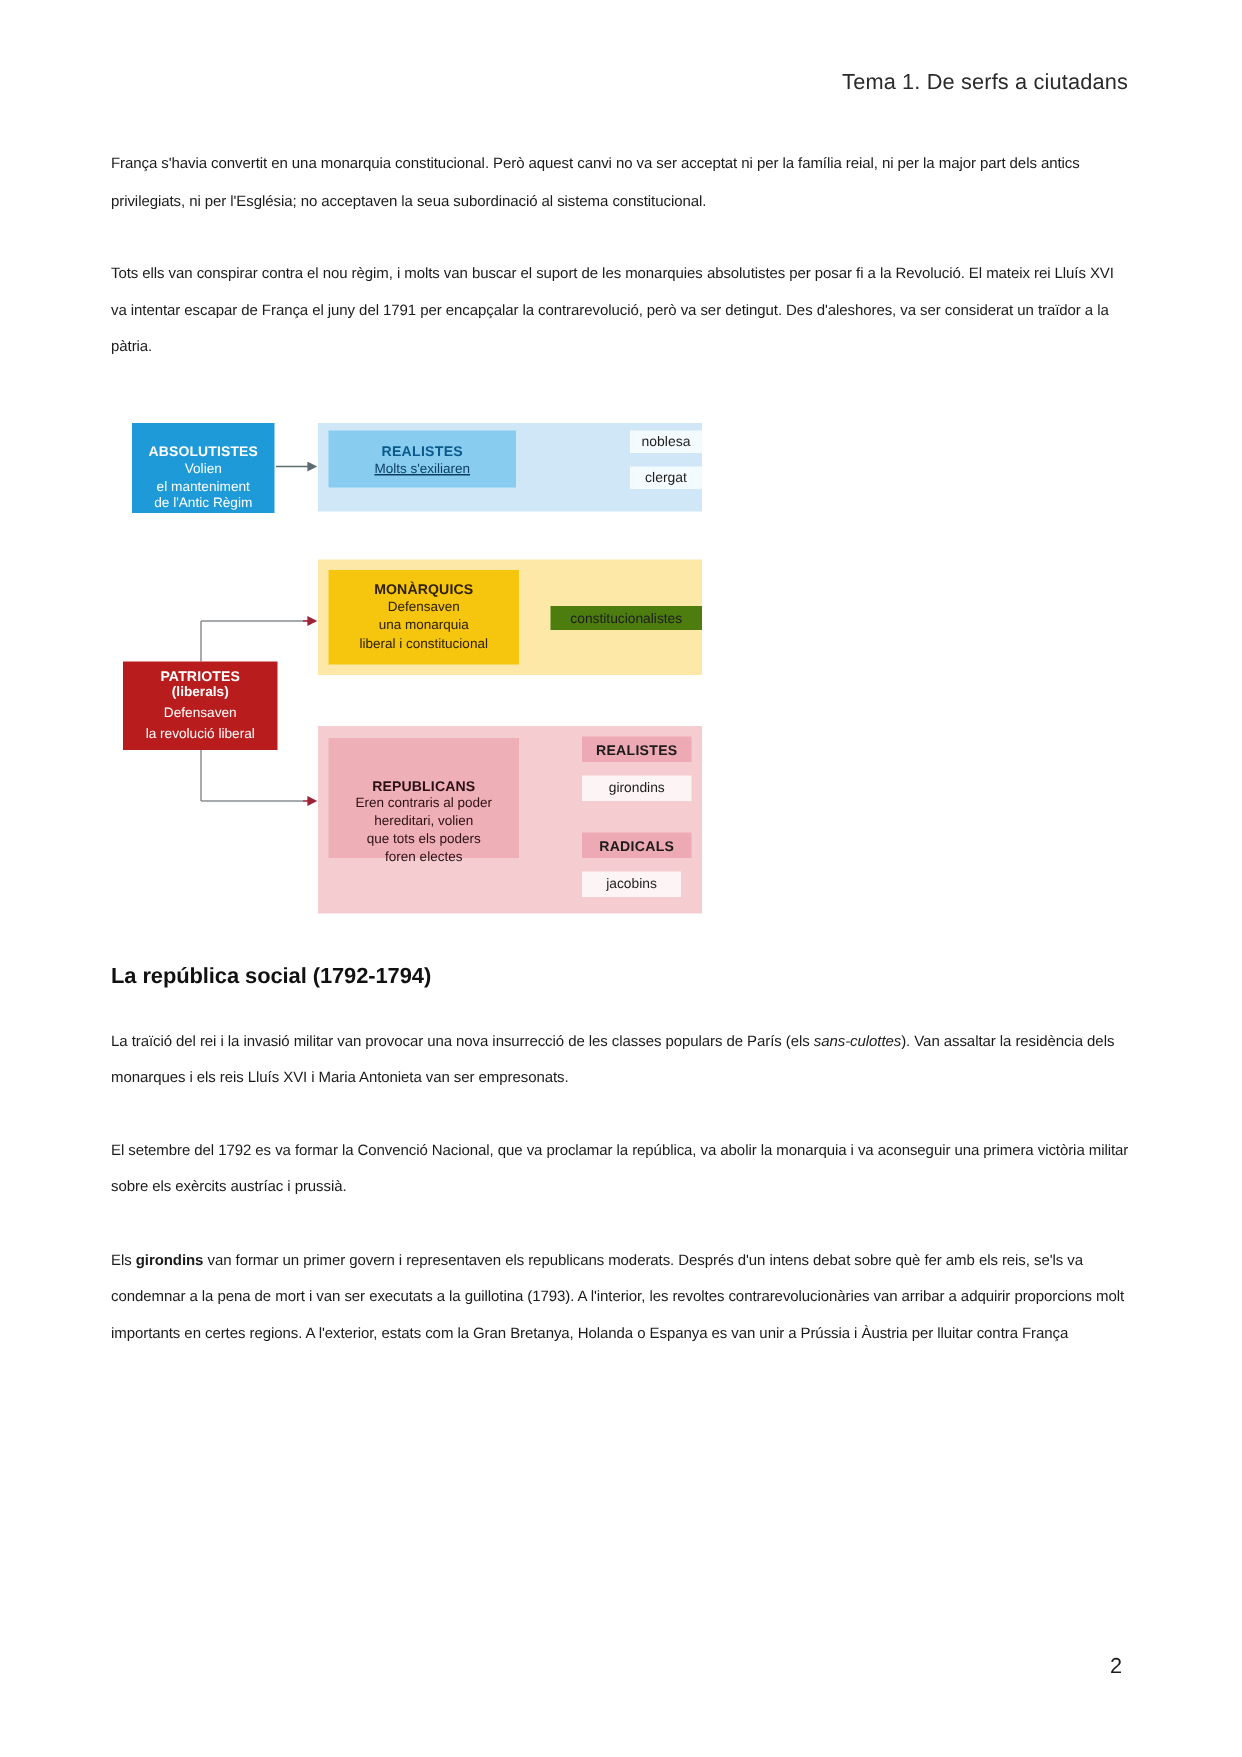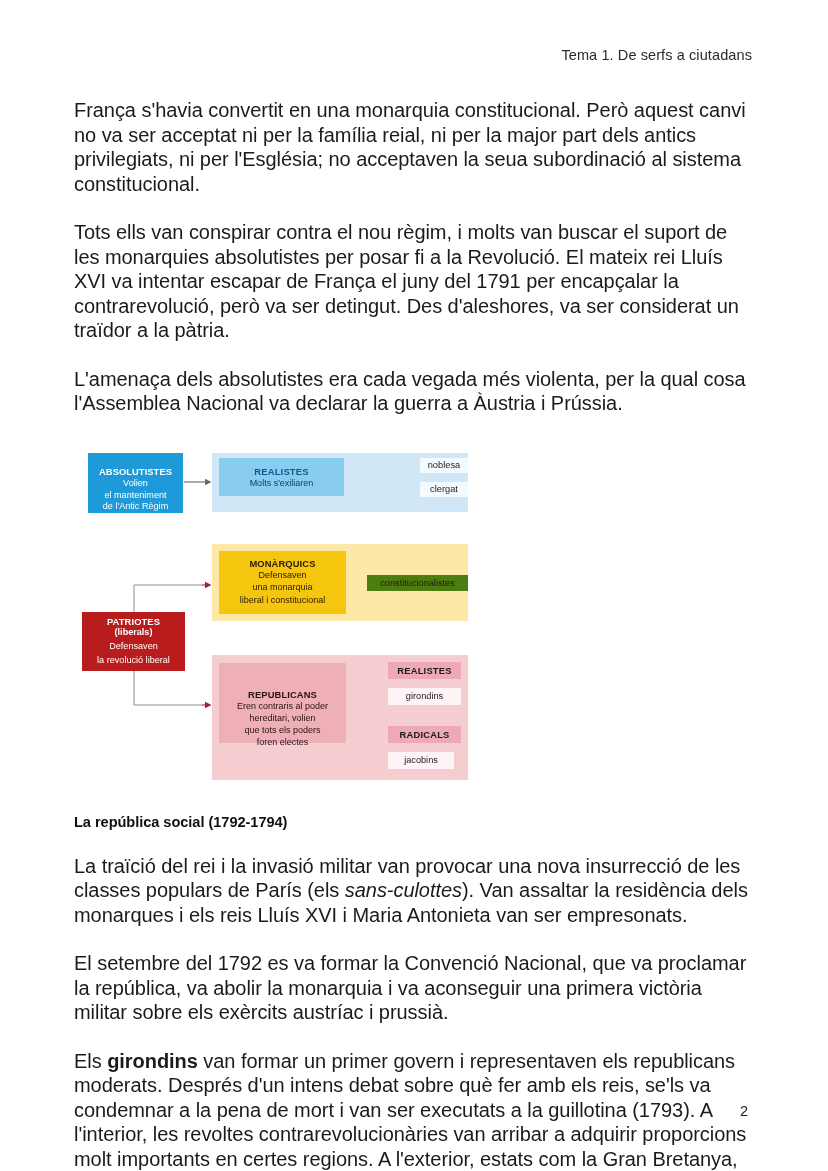--- a/index.html
+++ b/index.html
@@ -26,21 +26,21 @@
   }
 
   .content {
     position: absolute;
     left: 74px;
     top: 98px;
     width: 680px;
   }
 
   p.body {
-    font-size: 20px;
+    font-size: 10px;
     line-height: 24.5px;
     color: #1b1b1b;
     margin: 0 0 24px 0;
     letter-spacing: -0.05px;
   }
   p.body:last-child { margin-bottom: 0; }
 
   h3.subheading {
     font-size: 14.6px;
     font-weight: bold;
@@ -95,21 +95,21 @@
     background: #cfe7f7;
   }
   .realistes {
     position: absolute;
     left: 141px; top: 18px;
     width: 125px; height: 38px;
     background: #88cdf0;
     color: #0d4f7a;
   }
   .realistes .ttl { font-weight: bold; font-size: 9.4px; letter-spacing: 0.2px; color:#0b5a8c; }
-  .realistes .sub { font-size: 9px; color: #0e3f63; margin-top: 1px; }
+  .realistes .sub { font-size: 9px; color: #0e3f63; margin-top: 1px; text-decoration: underline; }
 
   .lbl-noblesa {
     position: absolute;
     left: 342px; top: 18px;
     width: 48px; height: 15px;
     background: #f4fbfe;
     font-size: 9.3px; color: #1d1d1d;
   }
   .lbl-clergat {
     position: absolute;
@@ -217,21 +217,20 @@
 <body>
 
 <div class="page">
 
   <div class="header">Tema 1. De serfs a ciutadans</div>
 
   <div class="content">
 
     <p class="body">França s'havia convertit en una monarquia constitucional. Però aquest canvi no va ser acceptat ni per la família reial, ni per la major part dels antics privilegiats, ni per l'Església; no acceptaven la seua subordinació al sistema constitucional.</p>
     <p class="body">Tots ells van conspirar contra el nou règim, i molts van buscar el suport de les monarquies absolutistes per posar fi a la Revolució. El mateix rei Lluís XVI va intentar escapar de França el juny del 1791 per encapçalar la contrarevolució, però va ser detingut. Des d'aleshores, va ser considerat un traïdor a la pàtria.</p>
-    <p class="body">L'amenaça dels absolutistes era cada vegada més violenta, per la qual cosa l'Assemblea Nacional va declarar la guerra a Àustria i Prússia.</p>
 
     <div class="diagram">
 
       <svg class="dg-svg" viewBox="0 0 400 346">
         <defs>
           <marker id="ar-blue" markerWidth="7" markerHeight="7" refX="1" refY="3" orient="auto">
             <path d="M0,0 L6,3 L0,6 Z" fill="#1e9ad9"></path>
           </marker>
           <marker id="ar-grey" markerWidth="7" markerHeight="7" refX="1" refY="3" orient="auto">
             <path d="M0,0 L6,3 L0,6 Z" fill="#5d6b72"></path>

